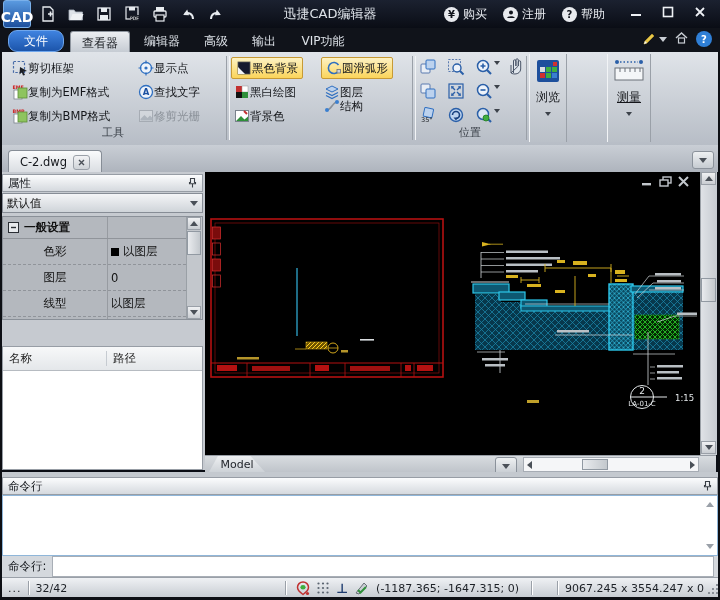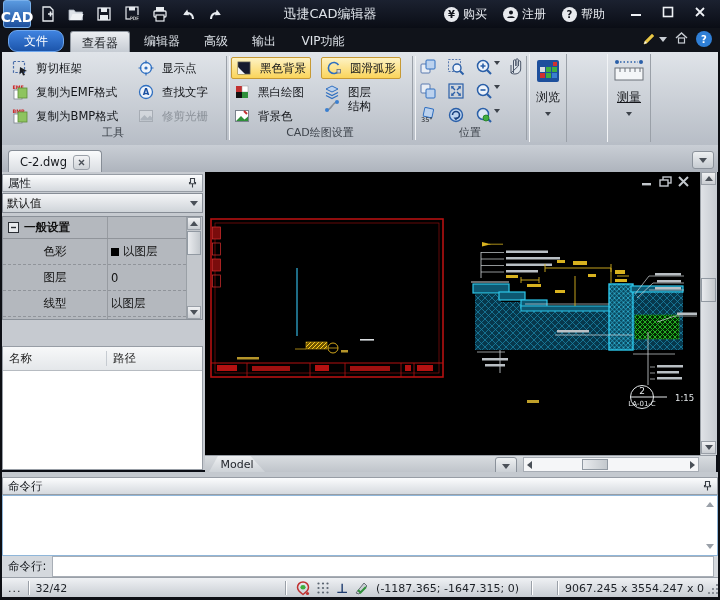--- a/index.html
+++ b/index.html
@@ -29,21 +29,21 @@
   .mtab{position:absolute;top:2px;height:22px;line-height:22px;text-align:center;color:#dde2e8;font-size:12px;}
   .mtab.active{background:linear-gradient(#eceef1,#c4cad2);color:#14171c;border-radius:3px 3px 0 0;
                border:1px solid #8e959e;border-bottom:none;top:3px;height:21px;}
   
   .ribbon{left:0;top:52px;width:720px;height:93px;background:linear-gradient(#e0e4e9,#b7bdc6);
           border-bottom:1px solid #8d939c;color:#14161a;}
   .rgroove{position:absolute;top:4px;width:2px;height:84px;
            border-left:1px solid #9aa0a8;border-right:1px solid #f2f4f6;}
   .rlabel{position:absolute;top:74px;height:14px;line-height:14px;text-align:center;
           font-size:11px;color:#3c424a;width:100%;}
-  .rbtn{position:absolute;height:20px;display:flex;align-items:center;gap:8px;font-size:11.5px;white-space:nowrap;}
+  .rbtn{position:absolute;height:20px;display:flex;align-items:center;gap:0;font-size:11.5px;white-space:nowrap;}
   .rbtn.dis{color:#8d939b;}
   .rbtn.hl{background:linear-gradient(#fdf2c4,#fbd45a);border:1px solid #c79a35;border-radius:2px;padding:0 4px;}
   .ico16{width:16px;height:16px;flex:0 0 16px;}
   .posico{position:absolute;width:18px;height:18px;}
   .ddarrow{width:0;height:0;border-left:3.5px solid transparent;border-right:3.5px solid transparent;
            border-top:4px solid #3c424a;}
   .bigpanel{position:absolute;top:2px;height:88px;border-left:1px solid #f2f4f6;border-right:1px solid #9aa0a8;
             background:linear-gradient(#dfe3e8,#bac0c8);text-align:center;}
   .bigpanel .blabel{font-size:12px;color:#14161a;margin-top:2px;}
   .bigpanel .bdd{margin:6px auto 0;}
@@ -337,21 +337,20 @@
       <span>背景色</span>
     </div>
     <div class="rbtn" style="left:324px;top:44px;">
       <svg class="ico16" viewBox="0 0 16 16">
           <path d="M3,12 C7,12 9,4 13,4" fill="none" stroke="#8a9098" stroke-width="1.6"></path>
           <circle cx="3" cy="12" r="2" fill="#3a7fd0"></circle>
           <circle cx="13" cy="4" r="2" fill="#3a7fd0"></circle>
         </svg>
       <span>结构</span>
     </div>
-    <div class="rlabel" style="left:228px;width:184px;">CAD绘图设置</div>
     <div class="rgroove" style="left:412px;"></div>
 
     <div class="posico" style="left:419px;top:6px;">
       <svg width="18" height="18" viewBox="0 0 18 18">
           <rect x="2" y="6" width="9" height="9" rx="1" fill="#e8edf4" stroke="#5b7bb0" stroke-width="1"></rect>
           <rect x="7" y="2" width="9" height="9" rx="1" fill="#bcd2ee" stroke="#2f6fc0" stroke-width="1"></rect>
         </svg>
     </div>
     <div class="posico" style="left:447px;top:6px;">
       <svg width="18" height="18" viewBox="0 0 18 18">

